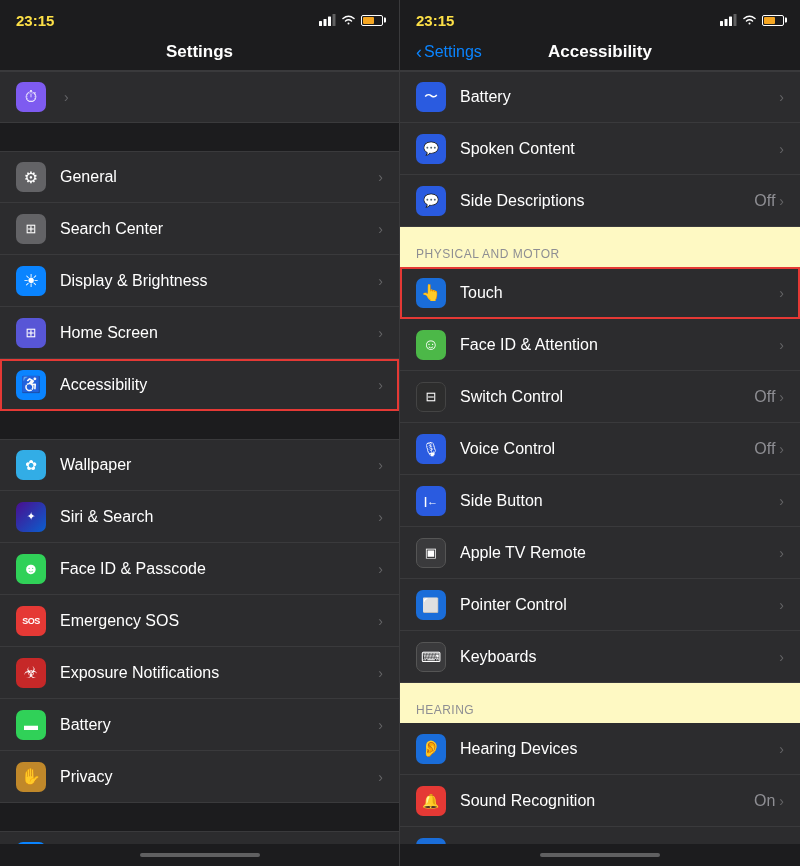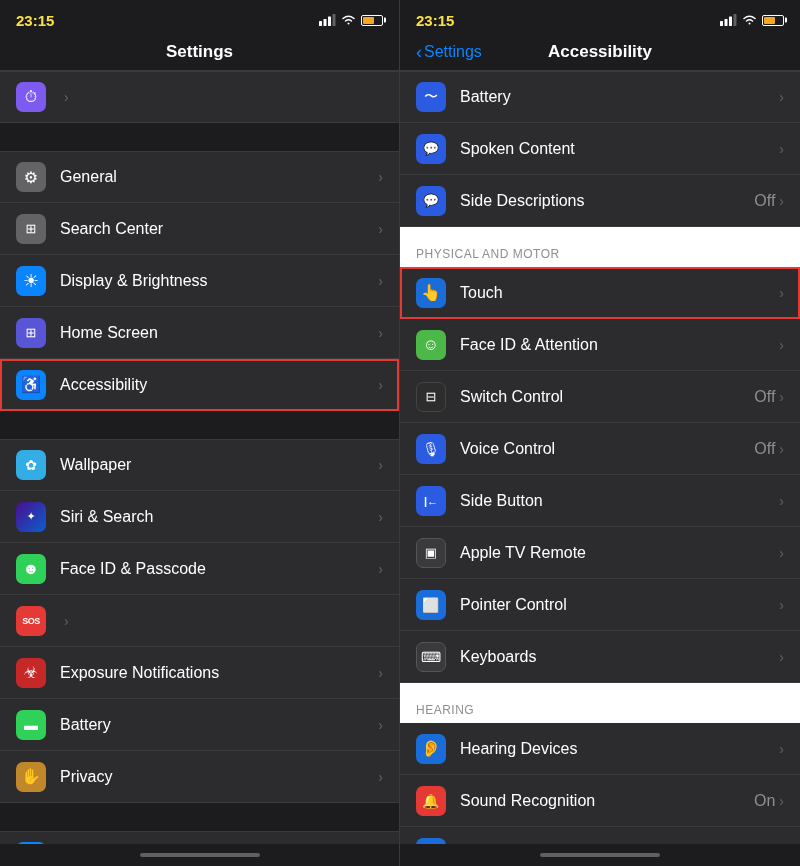--- a/index.html
+++ b/index.html
@@ -207,21 +207,21 @@
       background: #1c1c1e;
     }
     .accessibility-list::-webkit-scrollbar { display: none; }
 
     .acc-section-header {
       padding: 20px 16px 6px;
       font-size: 12px;
       font-weight: 500;
       color: #8e8e93;
       letter-spacing: 0.5px;
-      background: #ffffff;
+      background: #fef9c3;
     }
 
     .acc-item {
       display: flex;
       align-items: center;
       padding: 0 16px;
       height: 52px;
       background: #2c2c2e;
       border-bottom: 1px solid #3a3a3c;
       position: relative;
@@ -356,20 +356,21 @@
         <span class="item-label">Siri &amp; Search</span>
         <span class="item-chevron">›</span>
       </div>
       <div class="settings-item">
         <div class="item-icon bg-green" style="font-size:16px;">☻</div>
         <span class="item-label">Face ID &amp; Passcode</span>
         <span class="item-chevron">›</span>
       </div>
       <div class="settings-item">
         <div class="item-icon bg-red" style="font-size:9px; font-weight:700; letter-spacing:-0.5px;">SOS</div>
+        <span class="item-label">Emergency SOS</span>
         <span class="item-chevron">›</span>
       </div>
       <div class="settings-item">
         <div class="item-icon bg-red-dark" style="font-size:16px;">☣</div>
         <span class="item-label">Exposure Notifications</span>
         <span class="item-chevron">›</span>
       </div>
       <div class="settings-item">
         <div class="item-icon bg-green" style="font-size:14px;">▬</div>
         <span class="item-label">Battery</span>

